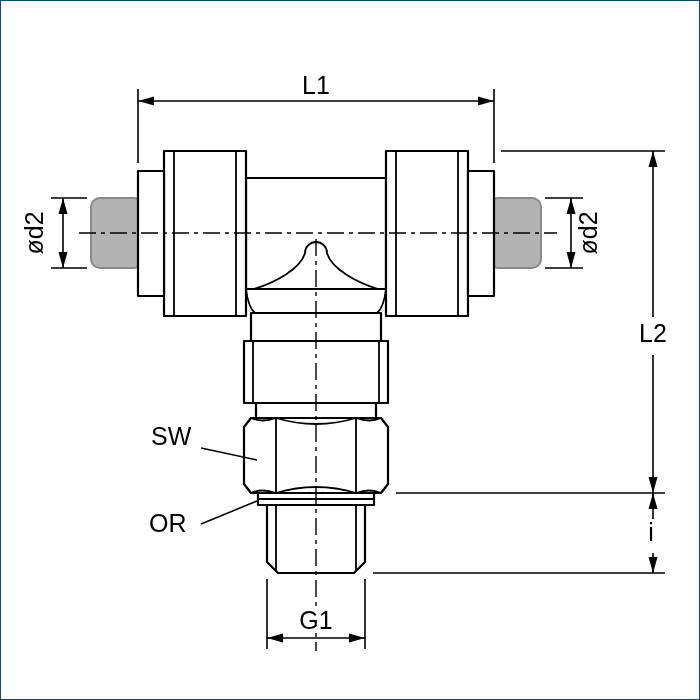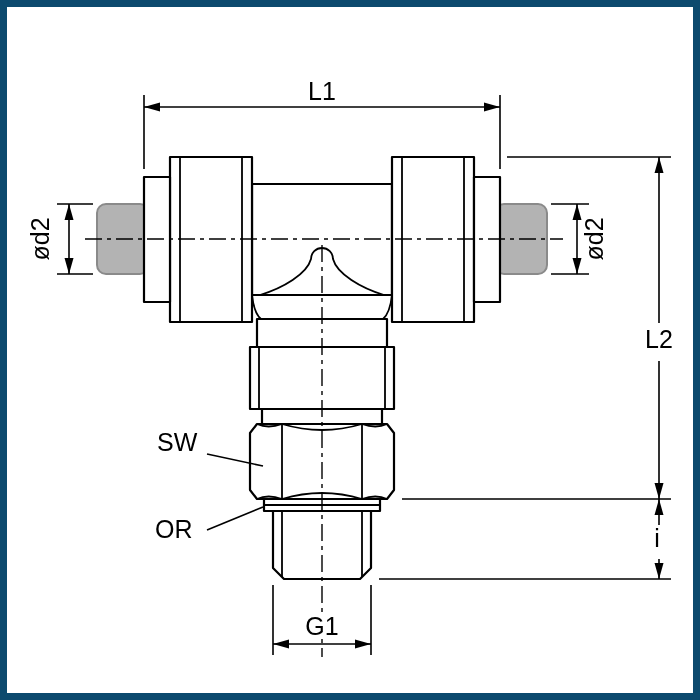--- a/index.html
+++ b/index.html
@@ -1,19 +1,19 @@
 <!DOCTYPE html>
 <html><head>
 <meta charset="utf-8">
 <style>
   html, body { margin: 0; padding: 0; background: #ffffff; }
   #canvas {
     width: 700px; height: 700px;
     box-sizing: border-box;
-    border: 7px solid #0c4a6e;
+    border: 1px solid #0c4a6e;
     background: #ffffff;
     position: relative;
     font-family: "Liberation Sans", sans-serif;
   }
   svg { display: block; }
 
   .outline { fill: #ffffff; stroke: #000000; stroke-width: 2.2; stroke-linejoin: round; }
   .detail  { fill: none;    stroke: #000000; stroke-width: 1.8; }
   .tube    { stroke: #8a8a8a; stroke-width: 2; }
   .dim     { fill: none; stroke: #000000; stroke-width: 1.6; }

